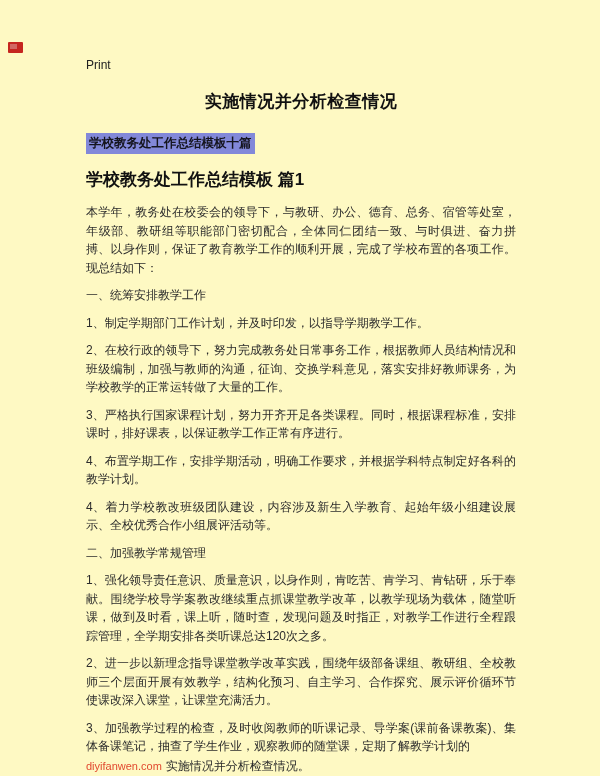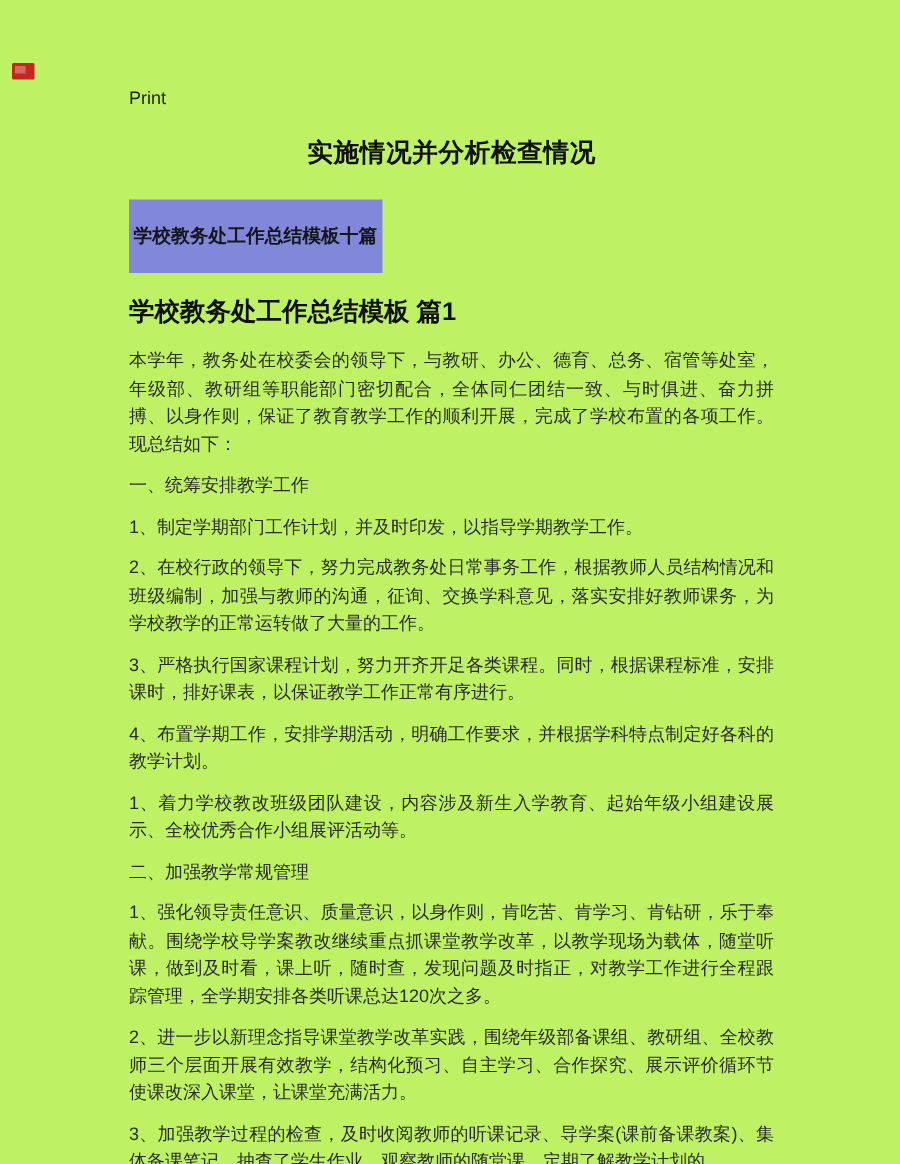--- a/index.html
+++ b/index.html
@@ -1,20 +1,20 @@
 <!DOCTYPE html>
 <html><head>
 <meta charset="utf-8">
 <style>
   html, body { margin: 0; padding: 0; background: #ffffff; }
   .page {
     position: relative;
     width: 600px;
     height: 776px;
-    background: #bef264;
+    background: #fef9c3;
     font-family: "Liberation Sans", "DejaVu Sans", sans-serif;
     color: #2b2b2b;
     overflow: hidden;
     box-sizing: border-box;
   }
   .corner-icon {
     position: absolute;
     left: 8px;
     top: 42px;
     width: 15px;
@@ -51,21 +51,21 @@
     text-align: center;
     margin: 0 0 20px 0;
     letter-spacing: 0.5px;
   }
   .subtitle-highlight {
     display: inline-block;
     font-size: 12.5px;
     font-weight: bold;
     color: #15151f;
     background: #8288d9;
-    padding: 16px 3px;
+    padding: 2px 3px;
     margin: 0 0 14px 0;
   }
   .section-heading {
     font-size: 17px;
     font-weight: bold;
     color: #111111;
     margin: 0 0 12px 0;
   }
   .para {
     font-size: 12px;
@@ -97,21 +97,21 @@
     <span class="subtitle-highlight">学校教务处工作总结模板十篇</span>
 
     <h2 class="section-heading">学校教务处工作总结模板 篇1</h2>
 
     <p class="para">本学年，教务处在校委会的领导下，与教研、办公、德育、总务、宿管等处室，年级部、教研组等职能部门密切配合，全体同仁团结一致、与时俱进、奋力拼搏、以身作则，保证了教育教学工作的顺利开展，完成了学校布置的各项工作。现总结如下：</p>
     <p class="para">一、统筹安排教学工作</p>
     <p class="para">1、制定学期部门工作计划，并及时印发，以指导学期教学工作。</p>
     <p class="para">2、在校行政的领导下，努力完成教务处日常事务工作，根据教师人员结构情况和班级编制，加强与教师的沟通，征询、交换学科意见，落实安排好教师课务，为学校教学的正常运转做了大量的工作。</p>
     <p class="para">3、严格执行国家课程计划，努力开齐开足各类课程。同时，根据课程标准，安排课时，排好课表，以保证教学工作正常有序进行。</p>
     <p class="para">4、布置学期工作，安排学期活动，明确工作要求，并根据学科特点制定好各科的教学计划。</p>
-    <p class="para">1、着力学校教改班级团队建设，内容涉及新生入学教育、起始年级小组建设展示、全校优秀合作小组展评活动等。</p>
+    <p class="para">4、着力学校教改班级团队建设，内容涉及新生入学教育、起始年级小组建设展示、全校优秀合作小组展评活动等。</p>
     <p class="para">二、加强教学常规管理</p>
     <p class="para">1、强化领导责任意识、质量意识，以身作则，肯吃苦、肯学习、肯钻研，乐于奉献。围绕学校导学案教改继续重点抓课堂教学改革，以教学现场为载体，随堂听课，做到及时看，课上听，随时查，发现问题及时指正，对教学工作进行全程跟踪管理，全学期安排各类听课总达120次之多。</p>
     <p class="para">2、进一步以新理念指导课堂教学改革实践，围绕年级部备课组、教研组、全校教师三个层面开展有效教学，结构化预习、自主学习、合作探究、展示评价循环节使课改深入课堂，让课堂充满活力。</p>
     <p class="para no-gap">3、加强教学过程的检查，及时收阅教师的听课记录、导学案(课前备课教案)、集体备课笔记，抽查了学生作业，观察教师的随堂课，定期了解教学计划的</p>
 
     <p class="para last-line">
       <span class="watermark">diyifanwen.com</span><span>实施情况并分析检查情况。</span>
     </p>
   </div>
 </div>

